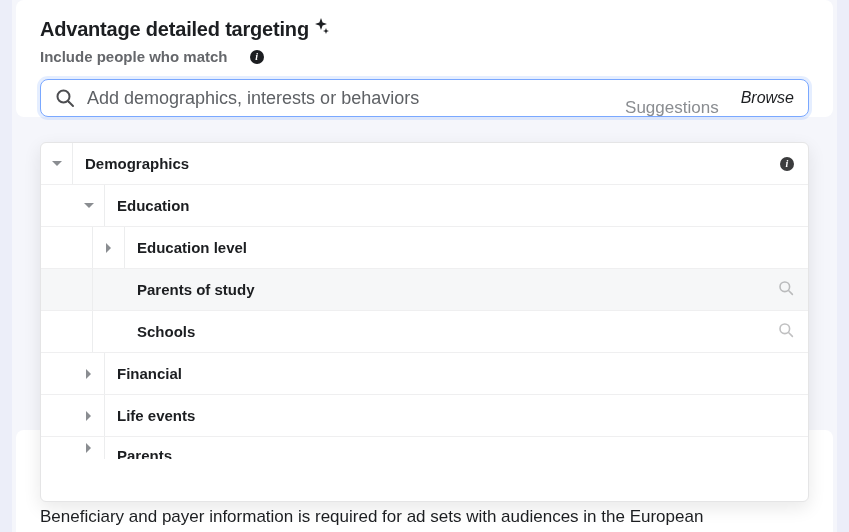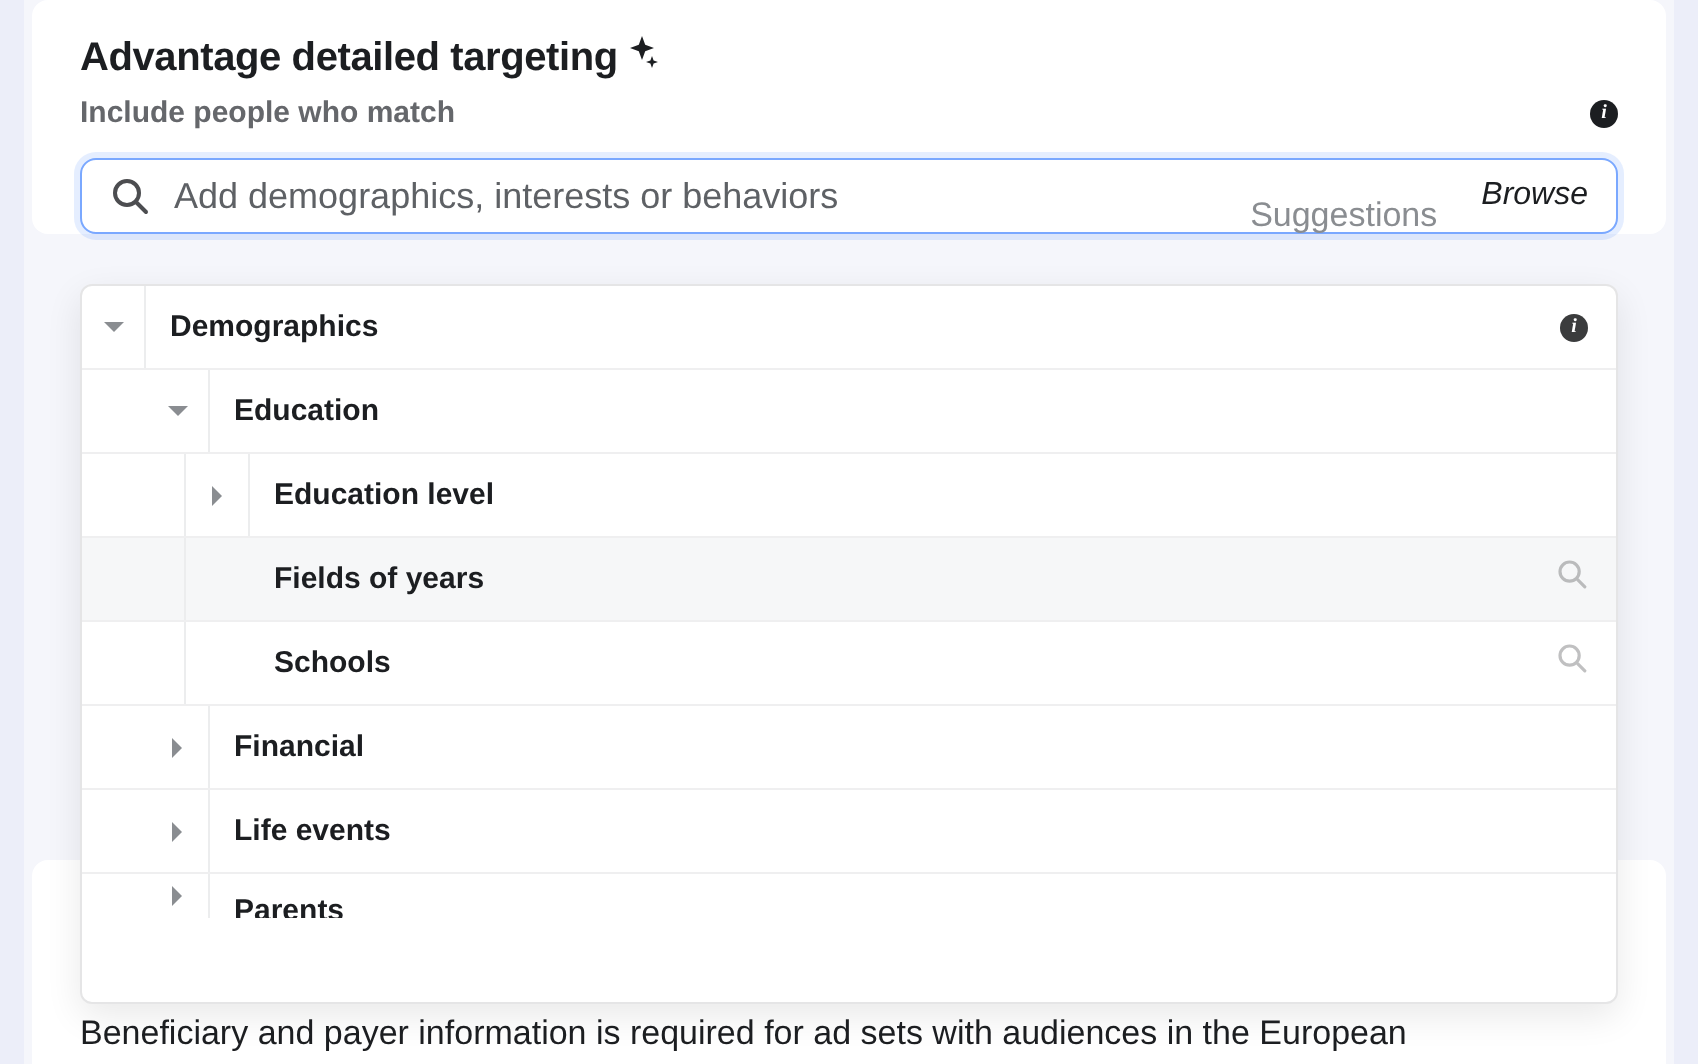--- a/index.html
+++ b/index.html
@@ -24,21 +24,21 @@
   .section {
     padding: 0 24px;
   }
   .title-row { display: flex; align-items: flex-start; gap: 4px; }
   .title {
     font-size: 20px; font-weight: 800; color: #1c1e21; letter-spacing: -0.2px;
   }
   .sparkle {
     width: 16px; height: 16px; display: inline-block;
   }
-  .subtitle-row { display: flex; align-items: center; gap: 10px; margin-top: 7px; justify-content: space-between; }
+  .subtitle-row { display: flex; align-items: center; gap: 22px; margin-top: 7px; }
   .subtitle {
     font-size: 15px; font-weight: 700; color: #65676b;
   }
   .info-small {
     width: 14px; height: 14px; border-radius: 50%; background: #1c1e21; color: #fff;
     display: inline-flex; align-items: center; justify-content: center;
     font-size: 10px; font-weight: 900; font-family: Georgia, serif; font-style: italic;
   }
   .search-wrap {
     margin: 14px 24px 0 24px;
@@ -178,21 +178,21 @@
           <path d="M2 0l5 5-5 5z" fill="#8a8d91"></path>
         </svg>
     </span>
     <span class="row-label">Education level</span>
   </div>
 
   <div class="row hover">
     <span class="indent-spacer"></span>
     <span class="vline-spacer"></span>
     <span class="indent-handle" style="border-right:none"></span>
-    <span class="row-label">Fields of years</span>
+    <span class="row-label">Parents of study</span>
     <span>
       <svg class="row-search-icon" viewBox="0 0 20 20">
           <circle cx="8.5" cy="8.5" r="6" stroke="#4c4d50" stroke-width="2" fill="none"></circle>
           <line x1="13.5" y1="13.5" x2="18" y2="18" stroke="#4c4d50" stroke-width="2" stroke-linecap="round"></line>
         </svg>
     </span>
   </div>
 
   <div class="row">
     <span class="indent-spacer"></span>

